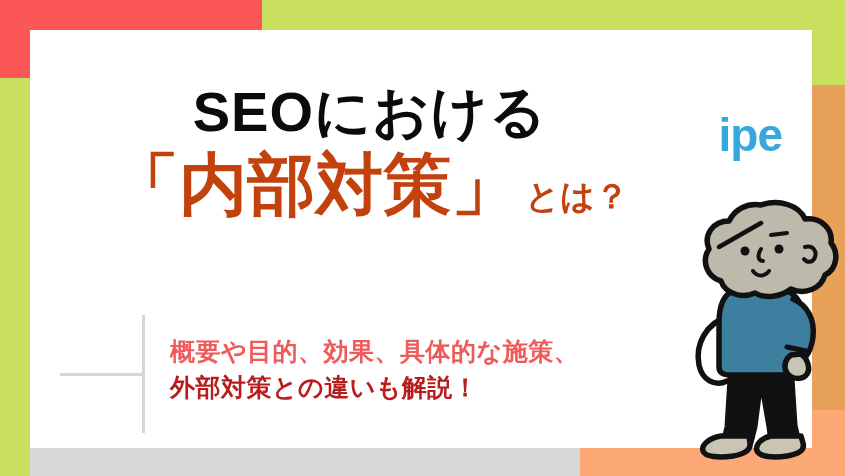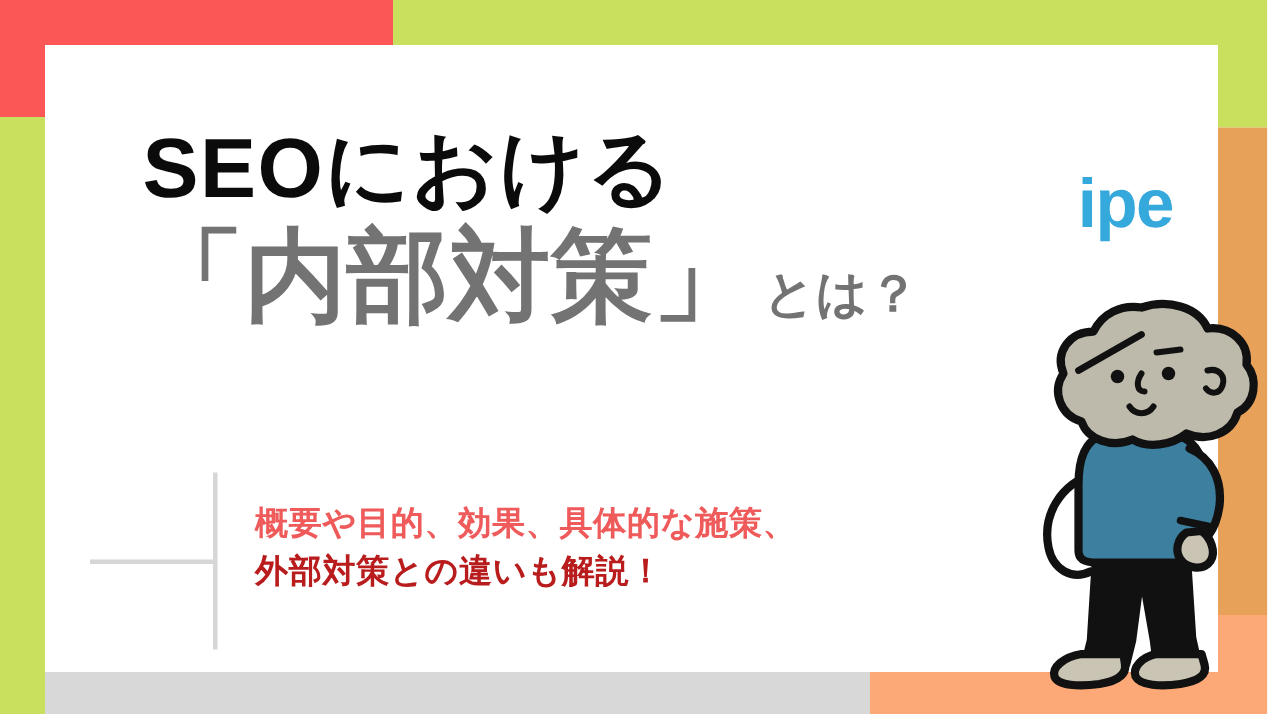--- a/index.html
+++ b/index.html
@@ -32,21 +32,21 @@
   
   #logo{
     position:absolute;right:30px;top:34px;
     font-size:46px;font-weight:bold;letter-spacing:-1px;
     line-height:1;
     margin-top:48px;
   }
 
   
   #headline{
-    position:absolute;left:65px;top:52px;width:600px;
+    position:absolute;left:40px;top:52px;width:600px;text-align:center;
   }
   .hl-line{
     color:#0b0b0b;
     font-weight:bold;
     line-height:1.08;
     white-space:nowrap;
     letter-spacing:1px;
   }
   #hl-line-1{font-size:56px;}
   #hl-line-2{font-size:68px;margin-top:6px;letter-spacing:0px;}
@@ -61,21 +61,21 @@
     position:absolute;left:30px;top:343px;width:84px;height:3px;
     background:#d6d6d6;
   }
 
   
   #subtitle{
     position:absolute;left:140px;top:303px;width:520px;
   }
   .sub-line{
     color:#ef5a5a;
-    font-size:22px;
+    font-size:25px;
     font-weight:bold;
     line-height:1.45;
     white-space:nowrap;
     letter-spacing:0.5px;
   }
 
   
   #character{position:absolute;left:645px;top:165px;width:175px;height:270px;}
 </style>
 </head>
@@ -92,21 +92,21 @@
   <div class="block" id="block-salmon-right" style="background: rgb(252, 168, 119);"></div>
   <div class="block" id="block-gray-bottom" style="background: rgb(216, 216, 216);"></div>
   <div class="block" id="block-salmon-bottom" style="background: rgb(252, 168, 119);"></div>
 
   <div id="card" style="background: rgb(255, 255, 255);">
 
     <div id="logo" style="color: rgb(53, 168, 220);">ipe</div>
 
     <div id="headline">
       <div class="hl-line" id="hl-line-1" style="color: rgb(11, 11, 11);">SEOにおける</div>
-      <div class="hl-line" id="hl-line-2" style="color: #737373;"><span>「内部対策」</span><span id="hl-suffix">とは？</span></div>
+      <div class="hl-line" id="hl-line-2" style="color: #c2410c;"><span>「内部対策」</span><span id="hl-suffix">とは？</span></div>
     </div>
 
     <div id="rule-vertical" style="background: rgb(214, 214, 214);"></div>
     <div id="rule-horizontal" style="background: rgb(214, 214, 214);"></div>
 
     <div id="subtitle">
       <div class="sub-line" style="color: rgb(239, 90, 90);">概要や目的、効果、具体的な施策、</div>
       <div class="sub-line" style="color: #b91c1c;">外部対策との違いも解説！</div>
     </div>
 

